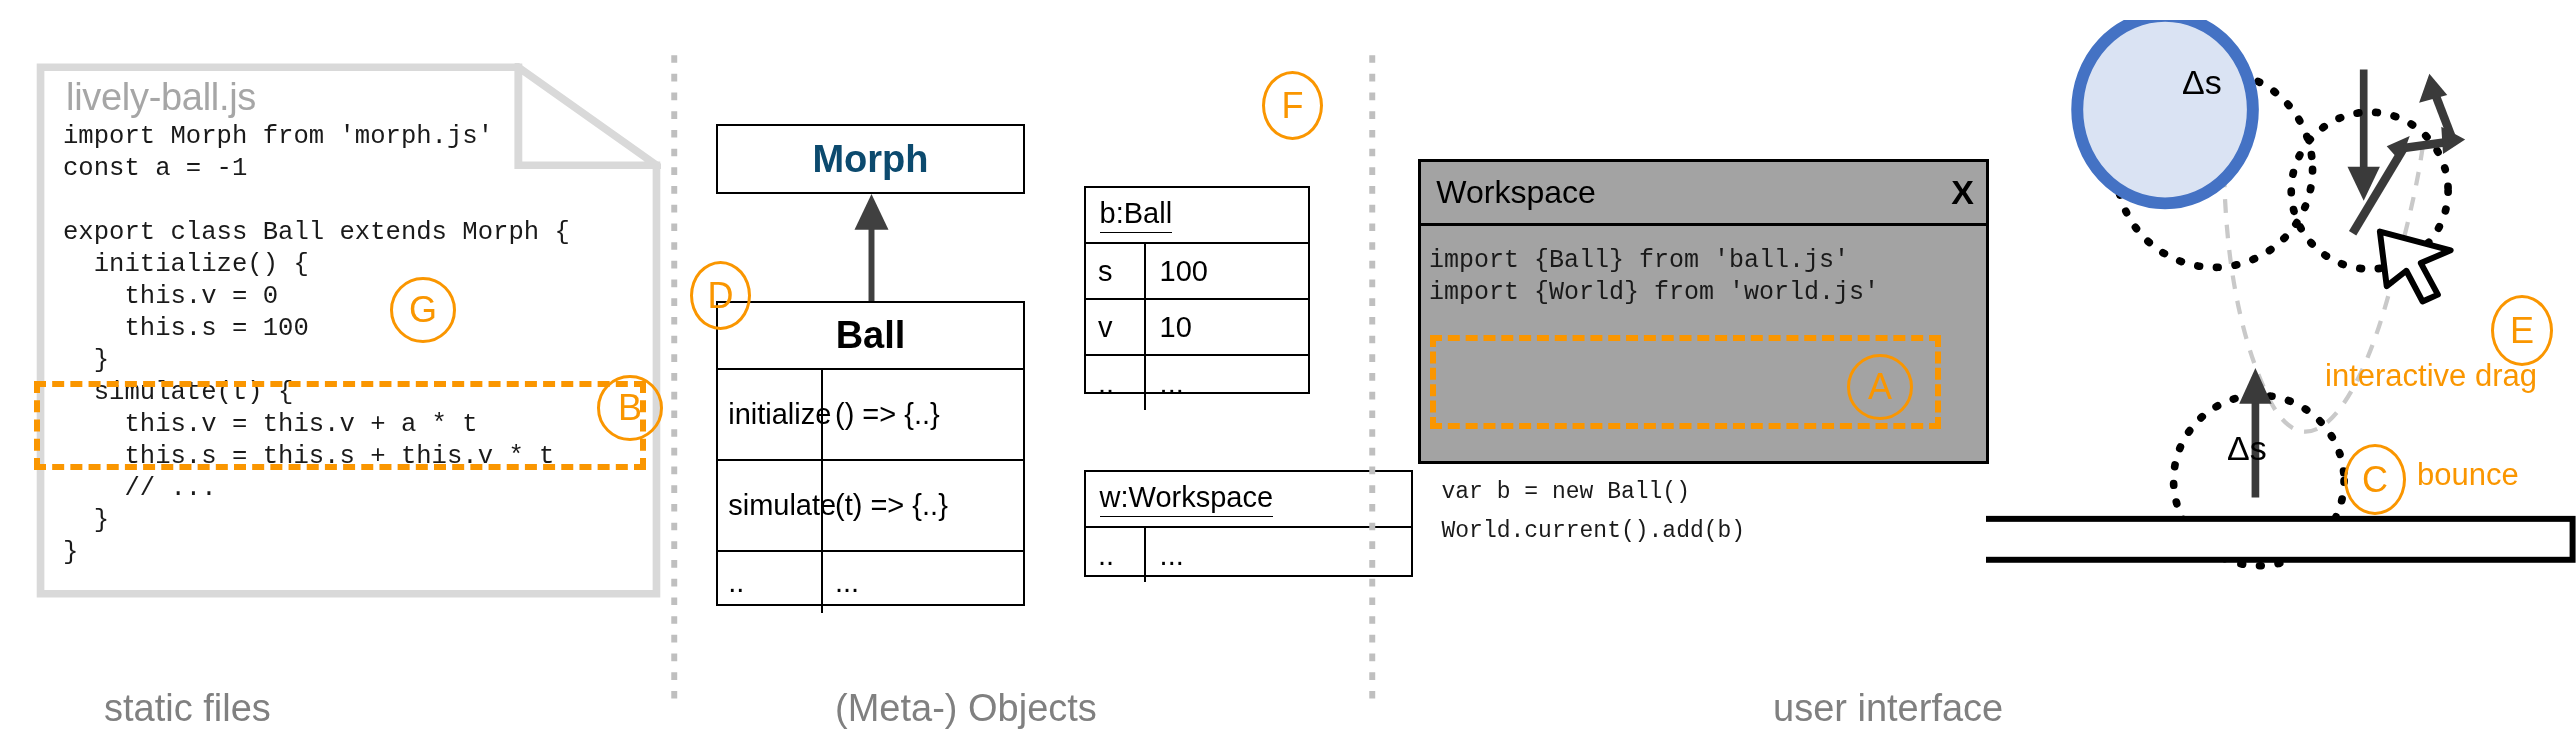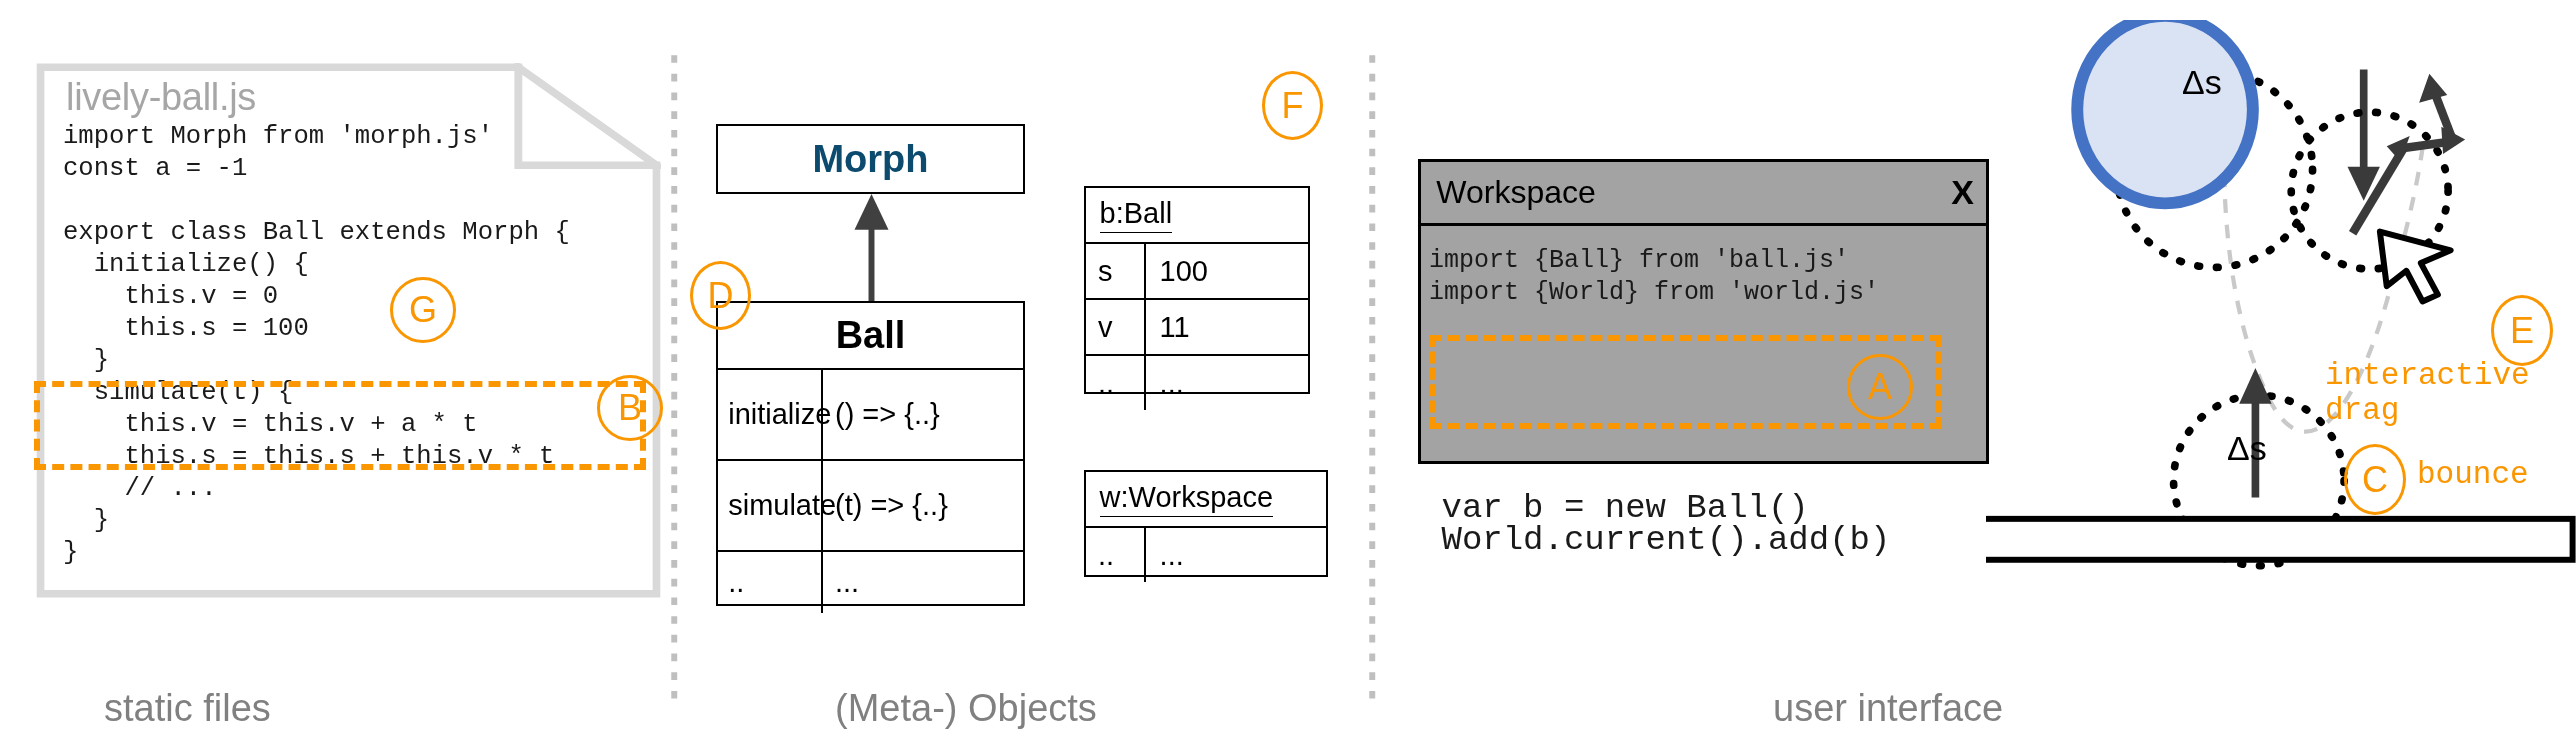--- a/index.html
+++ b/index.html
@@ -31,21 +31,21 @@
           font-family:"Liberation Sans",sans-serif;}
   #mk-g{left:390px;top:257px;width:60px;height:60px;}
   #mk-b{left:597px;top:355px;width:60px;height:60px;}
   #mk-d{left:690px;top:241px;width:55px;height:63px;}
   #mk-f{left:1262px;top:51px;width:55px;height:63px;}
   #mk-a{left:1847px;top:334px;width:60px;height:60px;}
   #mk-c{left:2344px;top:424px;width:56px;height:65px;}
   #mk-e{left:2491px;top:275px;width:56px;height:65px;}
 
   
-  .olabel{color:#fa9600;font-size:31px;font-family:Liberation Mono, monospace;}
+  .olabel{color:#fa9600;font-size:31px;font-family:Liberation Sans, sans-serif;}
   #lbl-bounce{left:2417px;top:437px;}
   #lbl-drag{left:2325px;top:338px;}
 
   
   .uml-box{border:2.6px solid #000;background:#fff;box-sizing:border-box;}
   #morph-box{left:716px;top:104px;width:309px;height:70px;
              display:flex;align-items:center;justify-content:center;}
   #morph-title{font-size:38px;font-weight:bold;color:#0c4a6e;text-align:right;}
   #ball-box{left:716px;top:281px;width:309px;height:305px;}
   .uml-head{height:65px;display:flex;align-items:center;justify-content:center;
@@ -54,41 +54,41 @@
   .uml-row:last-child{border-bottom:none;}
   .uml-c1{width:105px;border-right:2.6px solid #000;display:flex;align-items:center;
           padding-left:10.2px;font-size:29px;box-sizing:border-box;}
   .uml-c2{flex:1;display:flex;align-items:center;padding-left:12px;font-size:29px;
           box-sizing:border-box;}
   .r-tall{height:89px;}
   .r-short{height:61px;}
 
   
   #ball-obj{left:1084px;top:166px;width:226px;height:208px;}
-  #ws-obj{left:1084px;top:450px;width:244px;height:107px;}
+  #ws-obj{left:1084px;top:450px;width:329px;height:107px;}
   .obj-head{height:56px;display:flex;align-items:center;padding-left:13.6px;
             font-size:29px;border-bottom:2.6px solid #000;box-sizing:border-box;}
   .obj-head span{border-bottom:1.7px solid #000;padding-bottom:1.7px;}
   .obj-row{display:flex;border-bottom:2.6px solid #000;height:54px;}
   .obj-row:last-child{border-bottom:none;}
   .obj-k{width:60px;border-right:2.6px solid #000;display:flex;align-items:center;
          padding-left:12px;font-size:29px;box-sizing:border-box;}
   .obj-v{flex:1;display:flex;align-items:center;padding-left:13.6px;font-size:29px;
          box-sizing:border-box;}
 
   
   #workspace{left:1418px;top:139px;width:571px;height:305px;
              border:3.4px solid #000;background:#a3a3a3;box-sizing:border-box;}
   #ws-title-bar{height:61px;border-bottom:3.4px solid #000;display:flex;
                 align-items:center;justify-content:space-between;padding:0 12px 0 15.3px;}
   #ws-title{font-size:32px;color:#000;}
   #ws-close{font-size:34px;font-weight:bold;color:#000;}
   #ws-code{padding:19px 0 0 8px;font-size:25px;line-height:32px;white-space:pre;
            color:#1a1a1a;}
-  #ws-code2{position:absolute;left:20.5px;top:330px;font-size:34px;line-height:32px;
+  #ws-code2{position:absolute;left:20.5px;top:311px;font-size:23px;line-height:39px;
             white-space:pre;color:#1a1a1a;}
 
   
   .caption{color:#808080;font-size:38px;font-family:"Liberation Sans",sans-serif;}
   #cap-static{left:104px;top:667px;}
   #cap-meta{left:835px;top:667px;}
   #cap-ui{left:1773px;top:667px;}
 
   
   .dlabel{font-size:34px;color:#000;font-family:"Liberation Sans",sans-serif;}
@@ -163,21 +163,21 @@
   <div class="abs uml-box" id="ball-obj">
     <div class="obj-head">
         <span>b:Ball</span>
       </div>
     <div class="obj-row">
       <div class="obj-k">s</div>
       <div class="obj-v">100</div>
     </div>
     <div class="obj-row">
       <div class="obj-k">v</div>
-      <div class="obj-v">11</div>
+      <div class="obj-v">10</div>
     </div>
     <div class="obj-row">
       <div class="obj-k">..</div>
       <div class="obj-v">...</div>
     </div>
   </div>
 
   <div class="abs marker" id="mk-f">F</div>
 
   <div class="abs uml-box" id="ws-obj">

